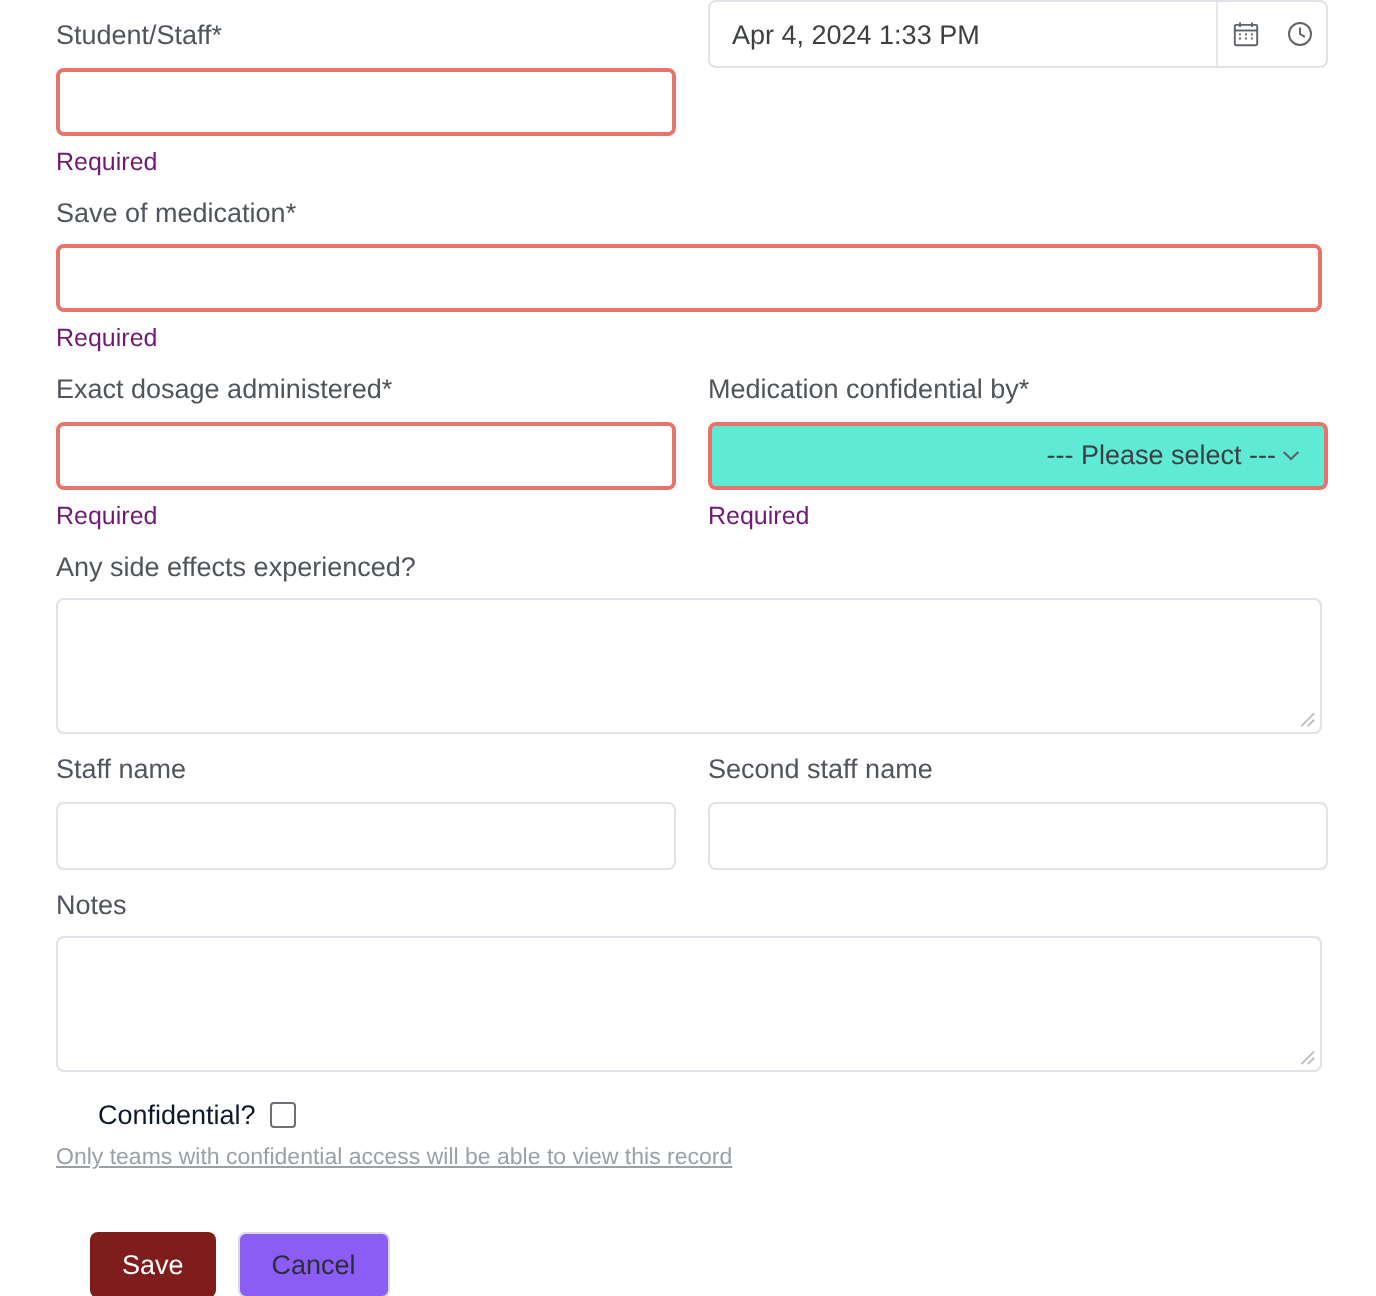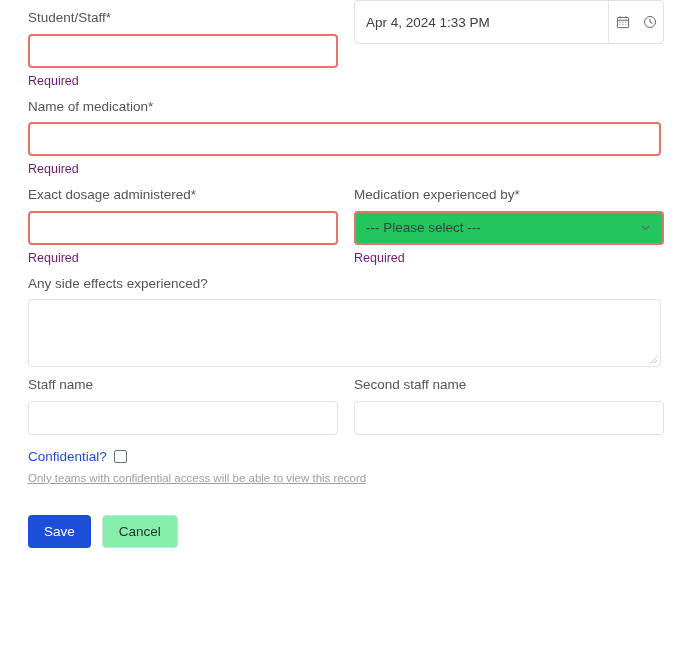--- a/index.html
+++ b/index.html
@@ -57,21 +57,21 @@
     color: #701a75;
     padding-top: 6px;
     line-height: 1.2;
     display: block;
   }
 
   
   .dt-wrap {
     position: relative;
     width: 100%;
-    height: 44px;
+    height: 34px;
     border: 1px solid #dfe2e6;
     border-radius: 4px;
     background: #fff;
     display: flex;
     align-items: center;
   }
   .dt-value {
     flex: 1 1 auto;
     font-size: 13.5px;
     color: #3c4043;
@@ -97,24 +97,25 @@
   
   .select-wrap {
     position: relative;
     width: 100%;
   }
   .select-box {
     width: 100%;
     height: 34px;
     border: 2px solid #e8736a;
     border-radius: 4px;
-    background: #22c55e;
+    background: #5eead4;
     display: flex;
     align-items: center;
     padding: 0 10px;
+    text-align: right;
   }
   .select-text {
     flex: 1 1 auto;
     font-size: 13.5px;
     color: #3c4043;
     white-space: nowrap;
   }
   .chev {
     width: 14px;
     height: 14px;
@@ -145,21 +146,22 @@
 
   
   .conf-row {
     display: flex;
     align-items: center;
     gap: 7px;
     padding-top: 14px;
   }
   .conf-label {
     font-size: 13.5px;
-    color: #1d4ed8;
+    color: #0f172a;
+    margin-left: 21px;
   }
   .cb {
     width: 13px;
     height: 13px;
     border: 1px solid #6b7076;
     border-radius: 2px;
     background: #fff;
     display: inline-block;
   }
   .help {
@@ -182,25 +184,26 @@
     font-size: 13.5px;
     font-family: "Liberation Sans", sans-serif;
     border: none;
     cursor: pointer;
     padding: 0 16px;
     display: inline-flex;
     align-items: center;
     justify-content: center;
   }
   .btn-save {
-    background: #1d4ed8;
+    background: #7f1d1d;
     color: #ffffff;
+    margin-left: 17px;
   }
   .btn-cancel {
-    background: #86efac;
+    background: #8b5cf6;
     color: #2b2f33;
     border: 1px solid #d7dade;
   }
 </style>
 </head>
 <body>
 
 <div class="form">
 
   <div class="row">
@@ -233,34 +236,34 @@
               <polyline points="8,4.3 8,8 10.8,9.6"></polyline>
             </svg>
           </div>
         </div>
       </div>
     </div>
   </div>
 
   <div class="row">
     <div class="col-full">
-      <span class="label">Name of medication*</span>
+      <span class="label">Save of medication*</span>
       <input class="input error" type="text" value="" style="">
       <span class="err-msg">Required</span>
     </div>
   </div>
 
   <div class="row">
     <div class="col">
       <span class="label">Exact dosage administered*</span>
       <input class="input error" type="text" value="" style="">
       <span class="err-msg">Required</span>
     </div>
     <div class="col">
-      <span class="label">Medication experienced by*</span>
+      <span class="label">Medication confidential by*</span>
       <div class="select-wrap">
         <div class="select-box">
           <span class="select-text">--- Please select ---</span>
           <span class="chev">
             <svg width="11" height="11" viewBox="0 0 12 12" fill="none" stroke="#5f6368" stroke-width="1.2">
               <polyline points="2,4.4 6,8.2 10,4.4"></polyline>
             </svg>
           </span>
         </div>
       </div>
@@ -284,20 +287,31 @@
     <div class="col">
       <span class="label">Staff name</span>
       <input class="input" type="text" value="" style="">
     </div>
     <div class="col">
       <span class="label">Second staff name</span>
       <input class="input" type="text" value="" style="">
     </div>
   </div>
 
+  <div class="row">
+    <div class="col-full">
+      <span class="label">Notes</span>
+      <div class="ta">
+        <svg class="grip" viewBox="0 0 12 12" fill="none" stroke="#b7bcc2" stroke-width="1">
+          <line x1="11" y1="4" x2="4" y2="11"></line>
+          <line x1="11" y1="7.5" x2="7.5" y2="11"></line>
+        </svg>
+      </div>
+    </div>
+  </div>
 
   <div class="conf-row">
     <span class="conf-label">Confidential?</span>
     <span class="cb"></span>
   </div>
   <div class="help">Only teams with confidential access will be able to view this record</div>
 
   <div class="btn-row">
     <button class="btn btn-save">Save</button>
     <button class="btn btn-cancel">Cancel</button>

